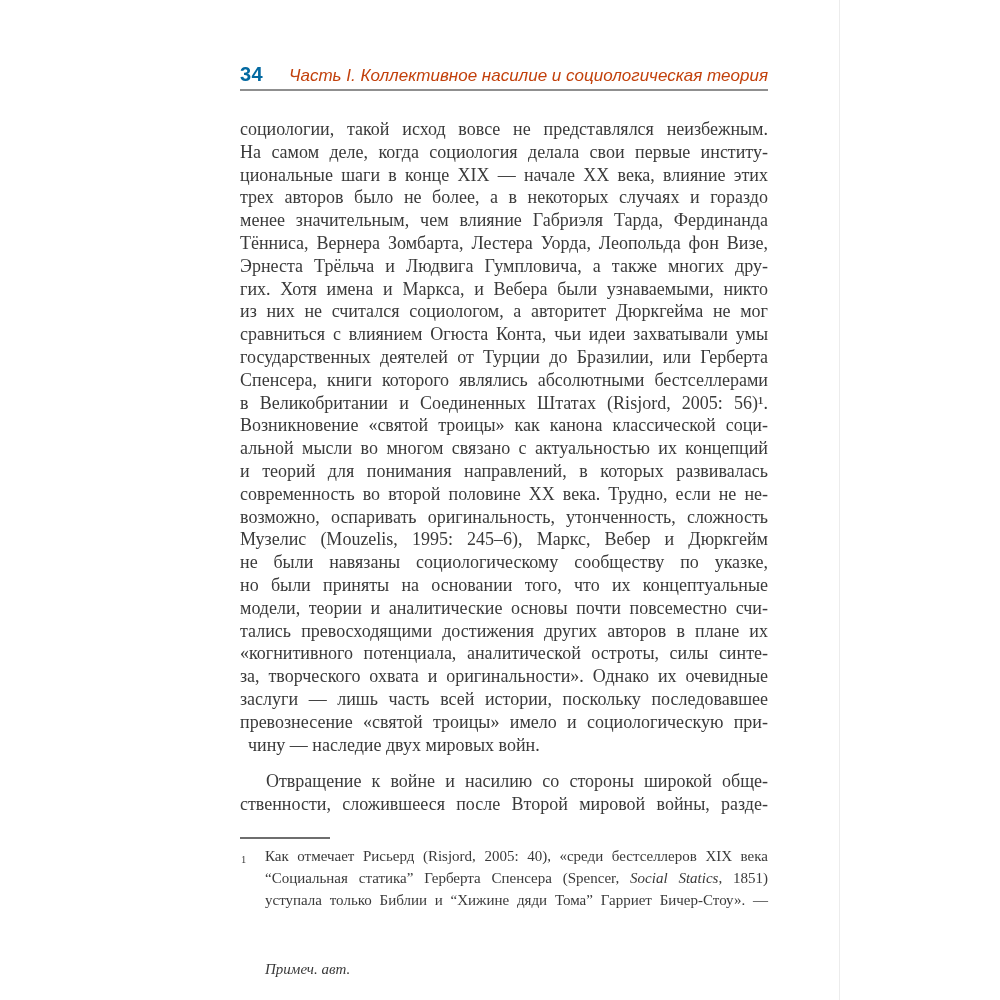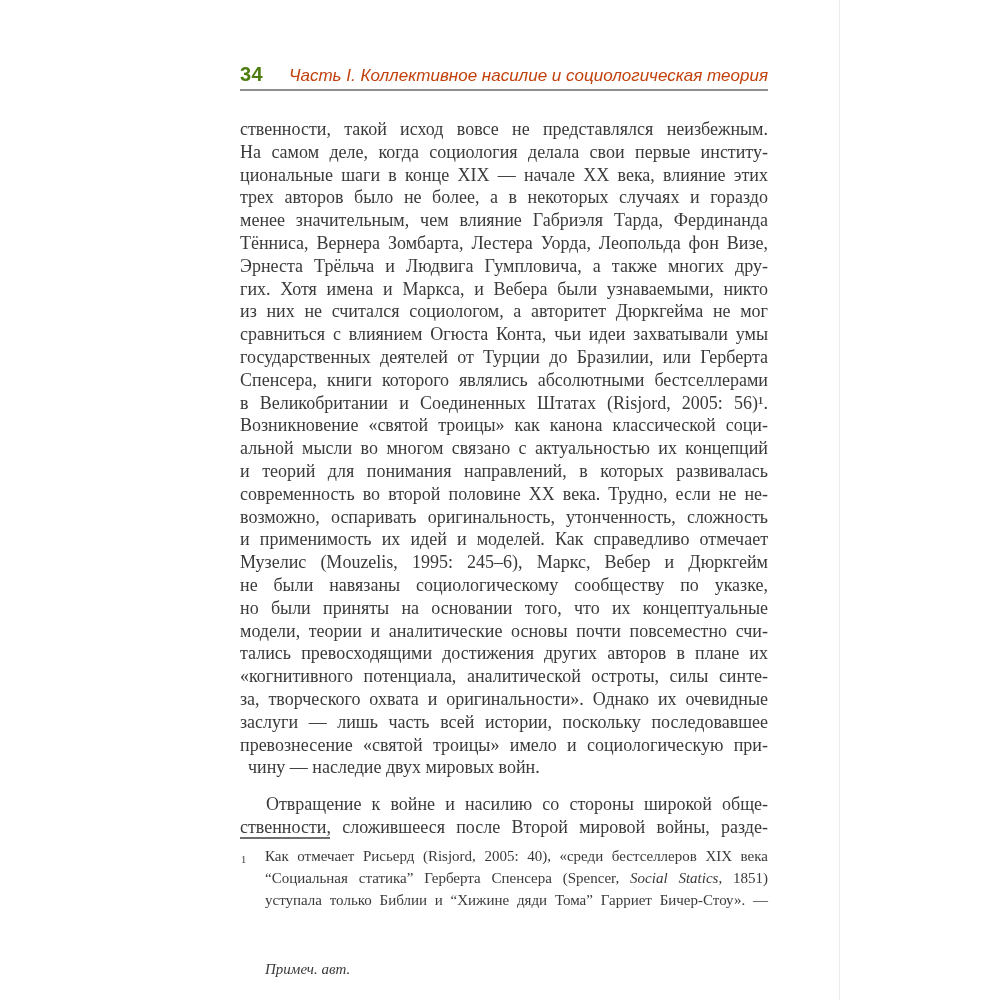--- a/index.html
+++ b/index.html
@@ -6,21 +6,21 @@
   .page{
     position:relative;width:1000px;height:1000px;background:#ffffff;overflow:hidden;
     font-family:"Liberation Serif","DejaVu Serif",serif;color:#3a3a3a;
   }
   
   .page-header{
     position:absolute;left:240px;top:60px;width:528px;height:26px;
     display:flex;justify-content:space-between;align-items:flex-end;
     font-family:"Liberation Sans","DejaVu Sans",sans-serif;
   }
-  .page-number{font-weight:bold;font-size:20px;color:#4d7c0f;letter-spacing:0.5px;}
+  .page-number{font-weight:bold;font-size:20px;color:#0369a1;letter-spacing:0.5px;}
   .running-title{font-style:italic;font-size:17px;color:#c2410c;}
   .header-rule{position:absolute;left:240px;top:89px;width:528px;height:2px;background:#8f8f8f;}
   
   .body-text{
     position:absolute;left:240px;top:118px;width:528px;
     font-size:18px;line-height:22.8px;
   }
   .line{text-align:justify;text-align-last:justify;}
   .line.par-end{text-align:justify;text-align-last:left;margin-left:8px;}
   .line.indent{text-indent:26px;margin-top:14px;}
@@ -45,39 +45,38 @@
 
 <div class="page">
 
   <div class="page-header">
     <span class="page-number">34</span>
     <span class="running-title">Часть I. Коллективное насилие и социологическая теория</span>
   </div>
   <div class="header-rule"></div>
 
   <div class="body-text">
-    <div class="line">ственности, такой исход вовсе не представлялся неизбежным.</div>
+    <div class="line">социологии, такой исход вовсе не представлялся неизбежным.</div>
     <div class="line">На самом деле, когда социология делала свои первые институ-</div>
     <div class="line">циональные шаги в конце XIX — начале XX века, влияние этих</div>
     <div class="line">трех авторов было не более, а в некоторых случаях и гораздо</div>
     <div class="line">менее значительным, чем влияние Габриэля Тарда, Фердинанда</div>
     <div class="line">Тённиса, Вернера Зомбарта, Лестера Уорда, Леопольда фон Визе,</div>
     <div class="line">Эрнеста Трёльча и Людвига Гумпловича, а также многих дру-</div>
     <div class="line">гих. Хотя имена и Маркса, и Вебера были узнаваемыми, никто</div>
     <div class="line">из них не считался социологом, а авторитет Дюркгейма не мог</div>
     <div class="line">сравниться с влиянием Огюста Конта, чьи идеи захватывали умы</div>
     <div class="line">государственных деятелей от Турции до Бразилии, или Герберта</div>
     <div class="line">Спенсера, книги которого являлись абсолютными бестселлерами</div>
     <div class="line">в Великобритании и Соединенных Штатах (Risjord, 2005: 56)¹.</div>
     <div class="line">Возникновение «святой троицы» как канона классической соци-</div>
     <div class="line">альной мысли во многом связано с актуальностью их концепций</div>
     <div class="line">и теорий для понимания направлений, в которых развивалась</div>
     <div class="line">современность во второй половине XX века. Трудно, если не не-</div>
     <div class="line">возможно, оспаривать оригинальность, утонченность, сложность</div>
-    <div class="line">и применимость их идей и моделей. Как справедливо отмечает</div>
     <div class="line">Музелис (Mouzelis, 1995: 245–6), Маркс, Вебер и Дюркгейм</div>
     <div class="line">не были навязаны социологическому сообществу по указке,</div>
     <div class="line">но были приняты на основании того, что их концептуальные</div>
     <div class="line">модели, теории и аналитические основы почти повсеместно счи-</div>
     <div class="line">тались превосходящими достижения других авторов в плане их</div>
     <div class="line">«когнитивного потенциала, аналитической остроты, силы синте-</div>
     <div class="line">за, творческого охвата и оригинальности». Однако их очевидные</div>
     <div class="line">заслуги — лишь часть всей истории, поскольку последовавшее</div>
     <div class="line">превознесение «святой троицы» имело и социологическую при-</div>
     <div class="line par-end">чину — наследие двух мировых войн.</div>

